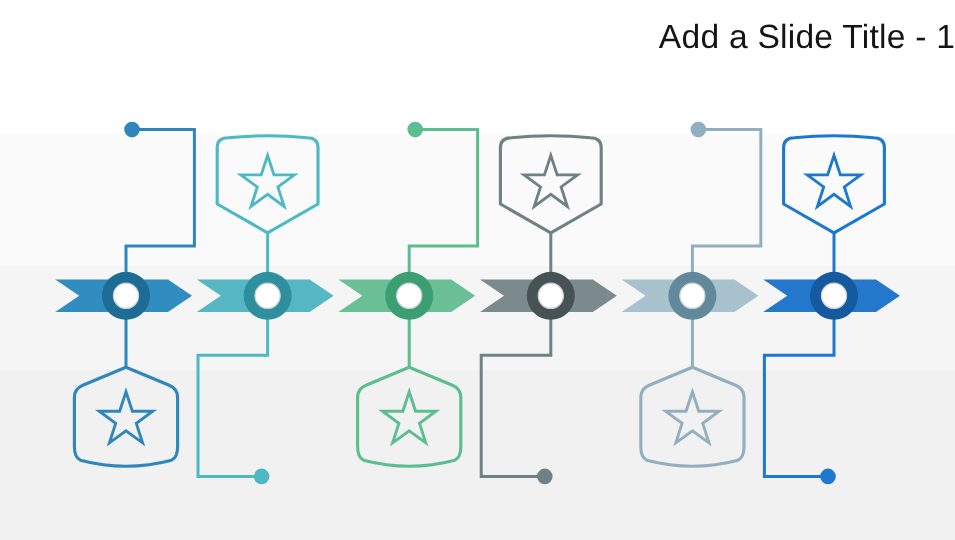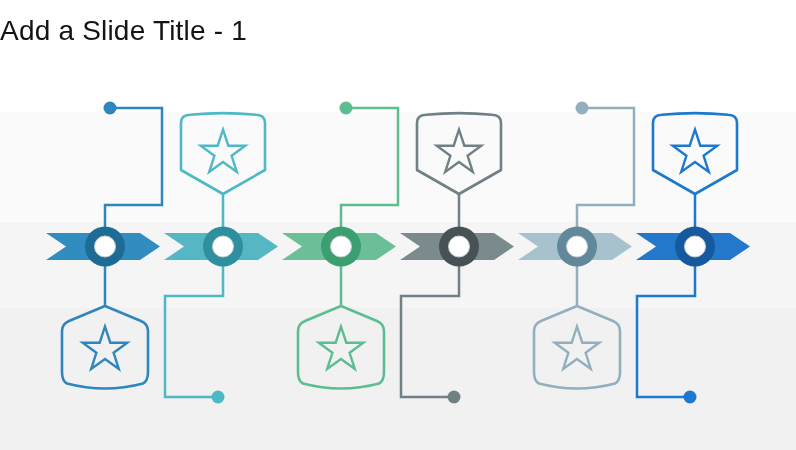--- a/index.html
+++ b/index.html
@@ -13,21 +13,21 @@
       #ffffff 0px, #ffffff 112px,
       #fafafb 112px, #fafafb 222px,
       #f5f5f6 222px, #f5f5f6 308px,
       #f1f1f2 308px, #f1f1f2 450px);
   }
   .slide-title {
     position: absolute;
     top: 15px;
     left: 0;
     width: 100%;
-    text-align: left;
+    text-align: right;
     font-size: 28px;
     line-height: 32px;
     color: #141414;
     letter-spacing: 0.2px;
     white-space: nowrap;
   }
   #diagram {
     position: absolute;
     left: 0;
     top: 0;

